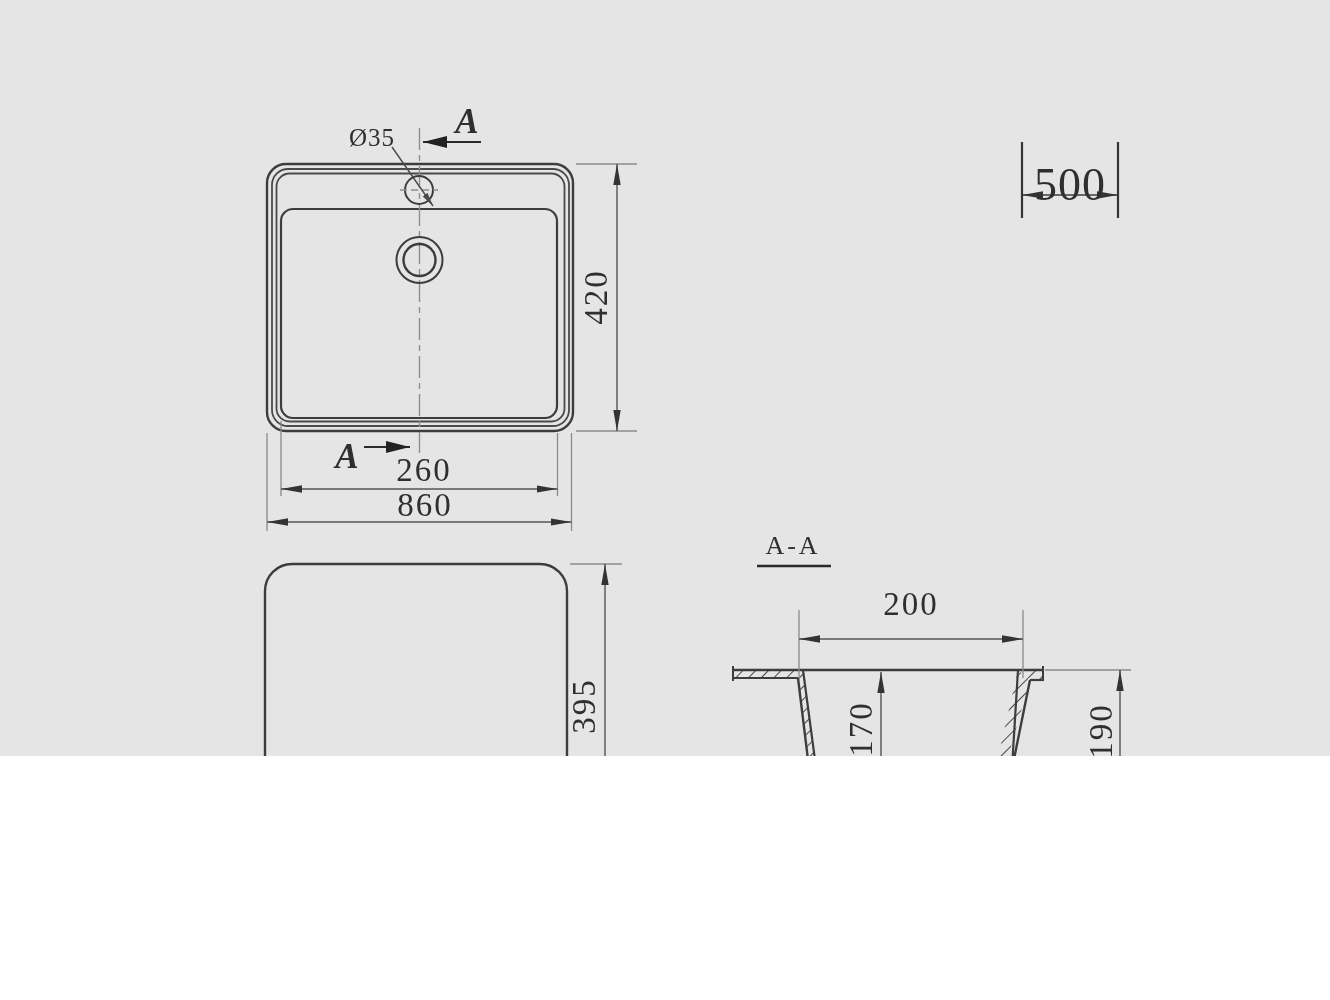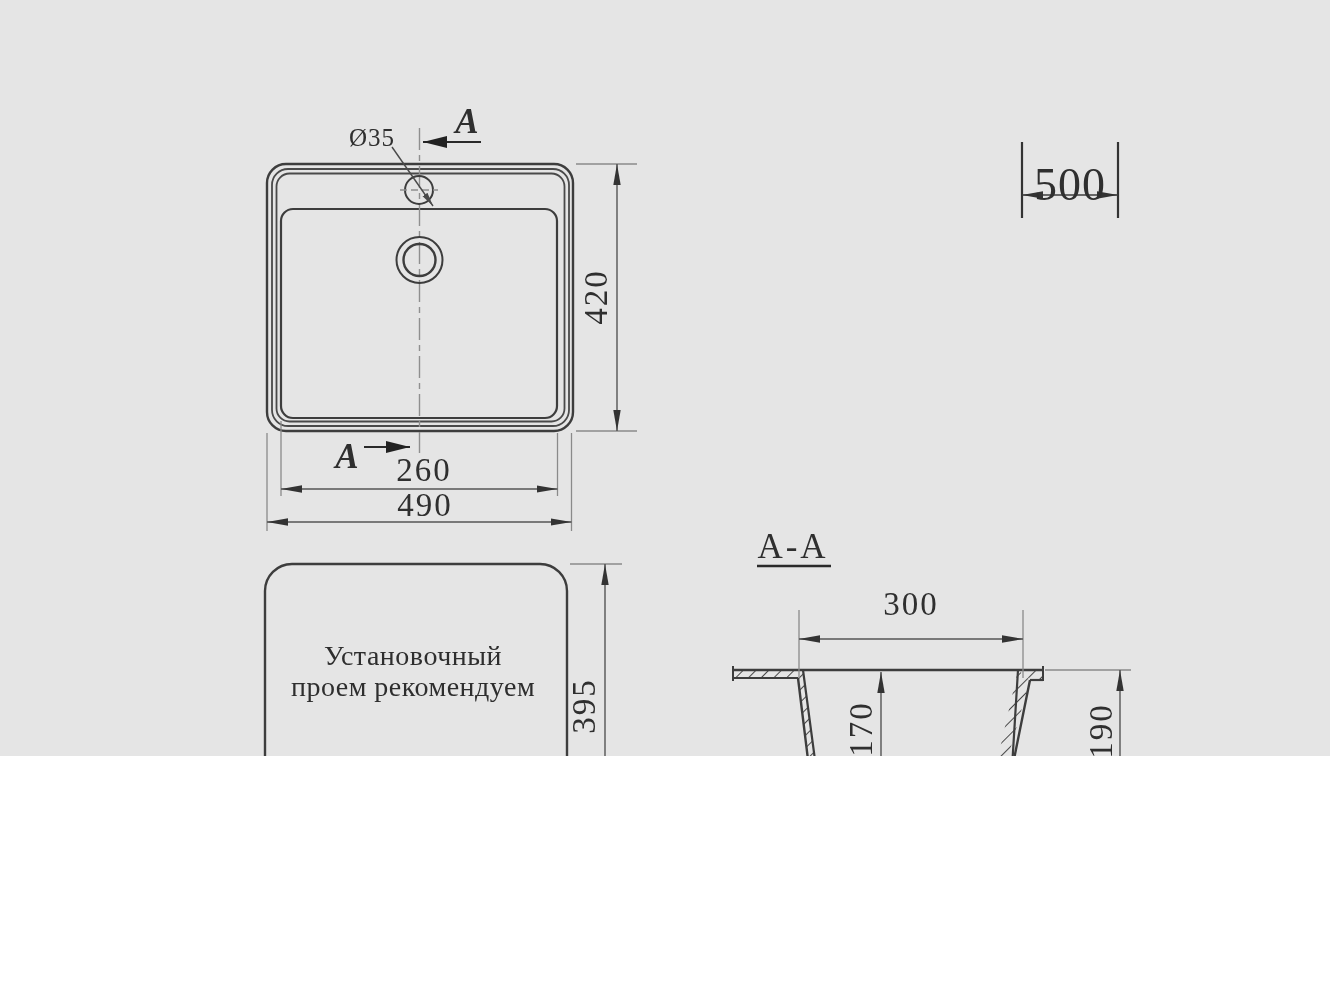--- a/index.html
+++ b/index.html
@@ -17,21 +17,21 @@
     color:#2f2f2f;
     font-size:33px;
     letter-spacing:2px;
     white-space:nowrap;
     line-height:1;
   }
   .lbl.rot{transform:translate(-50%,-50%) rotate(-90deg);}
   .lbl.small{font-size:25px;letter-spacing:1px;}
   .lbl.big{font-size:46px;letter-spacing:1px;}
   .lbl.ital{font-style:italic;font-weight:700;font-size:35px;letter-spacing:0;}
-  .lbl.sec{font-size:35px;letter-spacing:3px;}
+  .lbl.sec{font-size:26px;letter-spacing:3px;}
   .note{
     position:absolute;
     transform:translate(-50%,-50%);
     color:#2e2e2e;
     font-size:28px;
     letter-spacing:0.5px;
     text-align:center;
     line-height:31px;
     white-space:nowrap;
   }
@@ -167,27 +167,25 @@
   </g>
 </svg>
 
 <div class="lbl small" style="left:372px;top:137px;">Ø35</div>
 
 <div class="lbl ital" style="left:467px;top:121px;">A</div>
 <div class="lbl ital" style="left:347px;top:456px;">A</div>
 
 <div class="lbl rot" style="left:596px;top:297px;">420</div>
 <div class="lbl" style="left:424px;top:470px;">260</div>
-<div class="lbl" style="left:425px;top:505px;">490</div>
+<div class="lbl" style="left:425px;top:505px;">860</div>
 <div class="lbl big" style="left:1070px;top:165px;margin-top:20px;">500</div>
 
-<div class="note" style="left:413px;top:655px;">Установочный</div>
-<div class="note" style="left:413px;top:686px;">проем рекомендуем</div>
 
 <div class="lbl rot" style="left:584px;top:706px;">395</div>
 <div class="lbl" style="left:423px;top:844px;">197</div>
 
 <div class="lbl sec" style="left:793px;top:546px;">A-A</div>
-<div class="lbl" style="left:911px;top:604px;">300</div>
+<div class="lbl" style="left:911px;top:604px;">200</div>
 <div class="lbl rot" style="left:861px;top:729px;">170</div>
 <div class="lbl rot" style="left:1101px;top:731px;">190</div>
 
 </div>
 
 </body></html>

